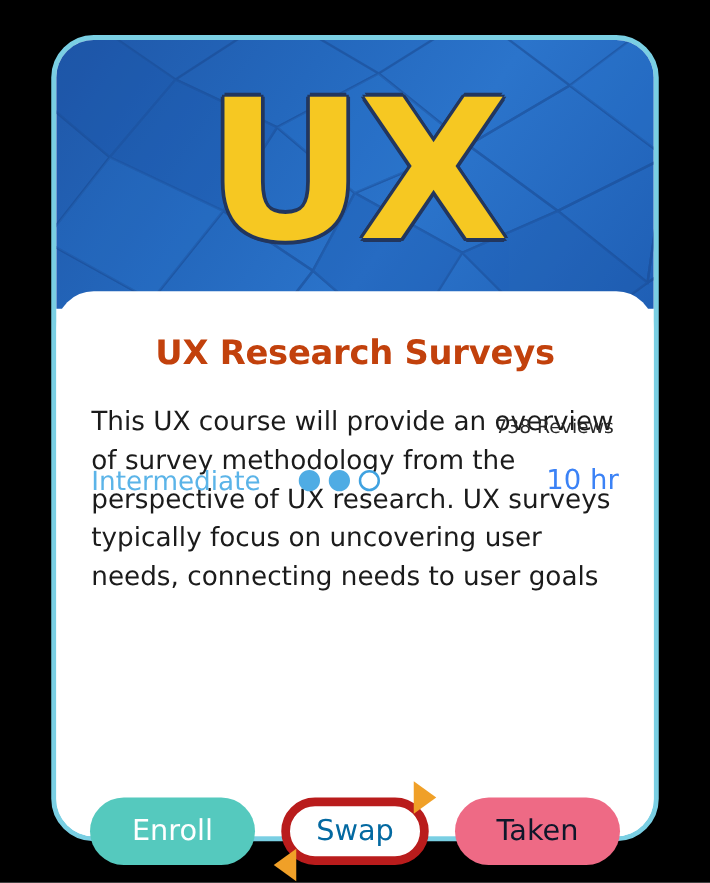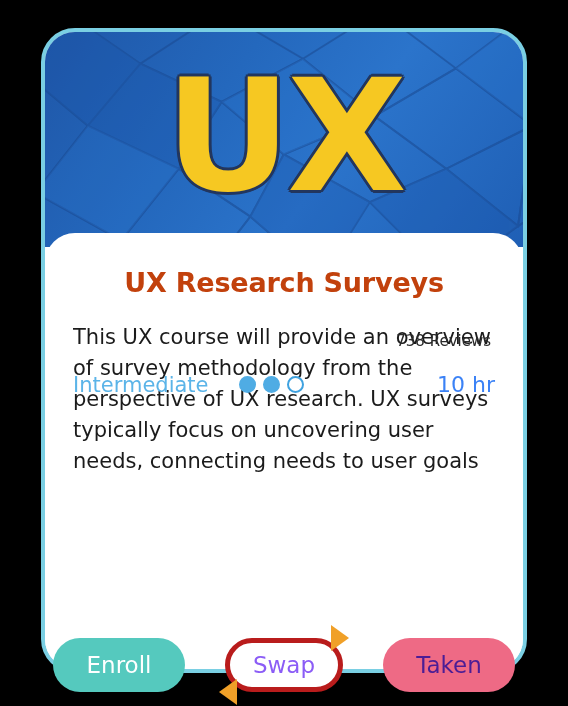--- a/index.html
+++ b/index.html
@@ -173,21 +173,21 @@
   
   .actions {
     position: absolute;
     left: 0;
     right: 0;
     top: 636px;
     height: 58px;
     display: flex;
     justify-content: center;
     align-items: center;
-    gap: 40px;
+    gap: 21px;
   }
 
   .btn {
     height: 54px;
     border-radius: 27px;
     display: flex;
     align-items: center;
     justify-content: center;
     font-size: 23px;
     border: none;
@@ -197,36 +197,36 @@
 
   .btn-enroll {
     width: 132px;
     background: #55C9BE;
     color: #ffffff;
   }
 
   .btn-taken {
     width: 132px;
     background: #EE6A85;
-    color: #4c1d95;
+    color: #0f172a;
   }
 
   .btn-swap-wrap {
     position: relative;
     width: 118px;
     height: 54px;
   }
   .btn-swap {
     position: absolute;
     left: 0; top: 0;
     width: 118px;
     height: 54px;
     background: #ffffff;
-    color: #8b5cf6;
-    border: 5px solid #b91c1c;
+    color: #0369a1;
+    border: 7px solid #b91c1c;
     border-radius: 27px;
     z-index: 2;
   }
   .swap-arrow {
     position: absolute;
     width: 0; height: 0;
     z-index: 3;
   }
   .swap-arrow.top {
     right: -6px;

